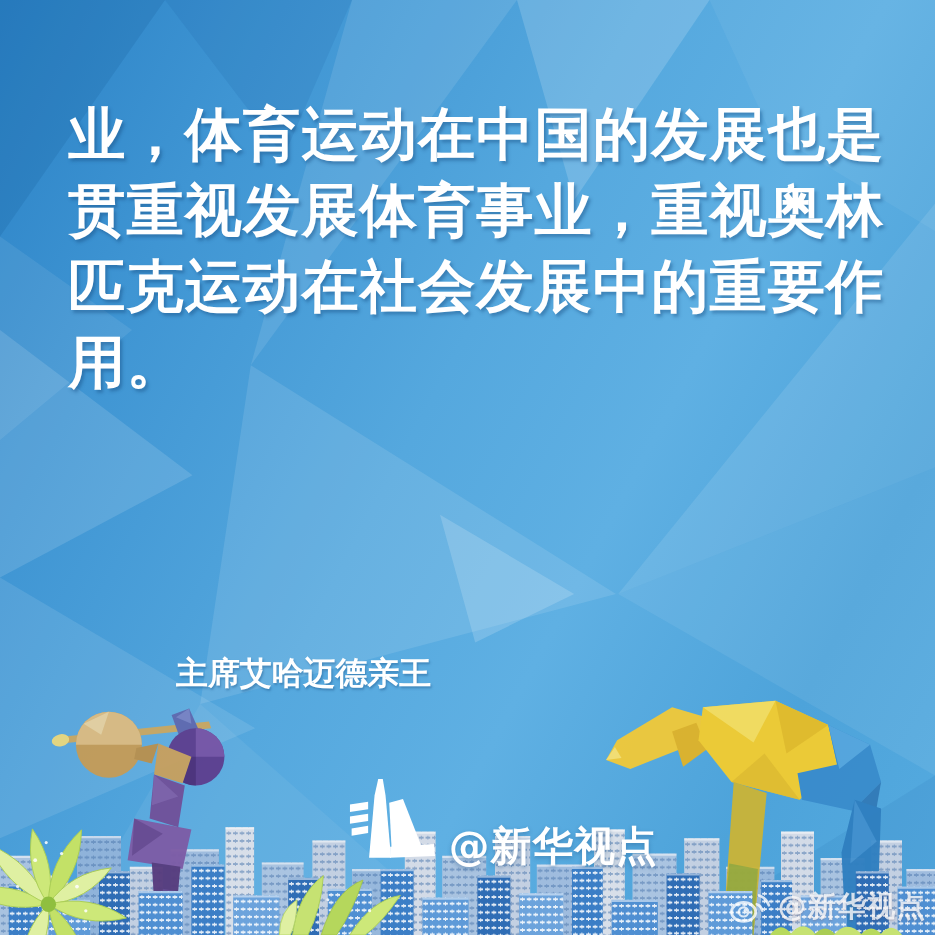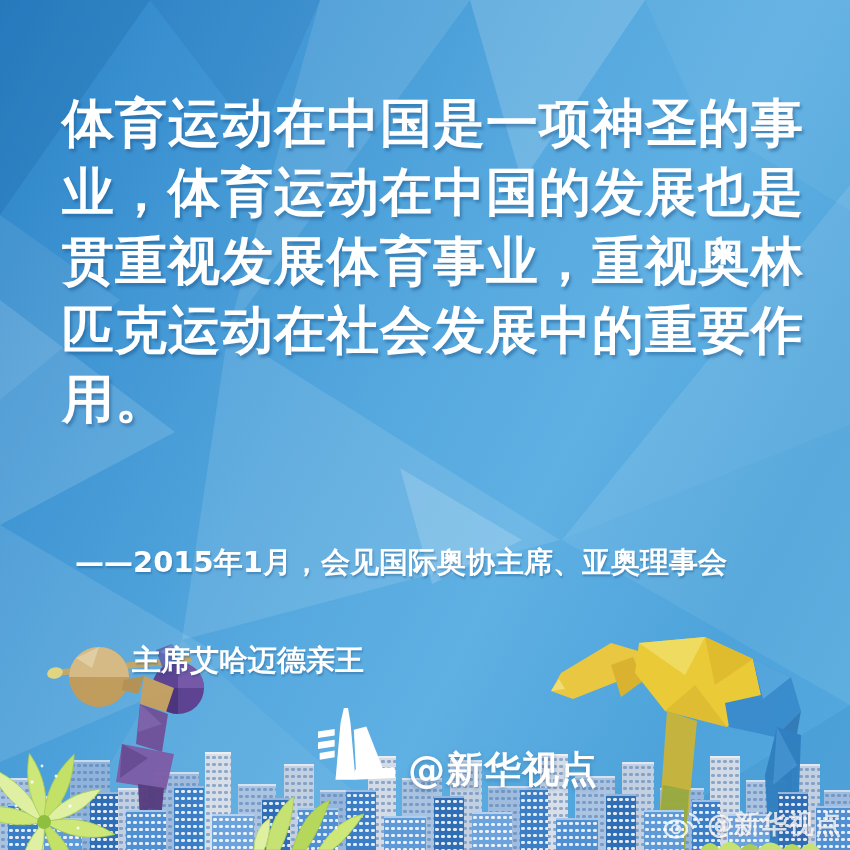--- a/index.html
+++ b/index.html
@@ -14,21 +14,21 @@
     color:#fff;font-family:"DejaVu Serif","Liberation Serif",serif;
     font-weight:700;font-size:52px;line-height:69px;letter-spacing:1px;
     text-shadow:2px 3px 3px rgba(22,74,126,.42);
   }
   .quote .q-line{white-space:nowrap;}
   .attribution{
     position:absolute;z-index:5;color:#fff;font-weight:700;font-size:29px;
     text-shadow:1px 2px 2px rgba(22,74,126,.38);white-space:nowrap;
   }
   .attr-1{left:75px;top:543px;}
-  .attr-2{left:132px;top:593px;margin-top:48px;}
+  .attr-2{left:160px;top:593px;}
   .skyline{position:absolute;left:0;bottom:0;width:850px;height:110px;}
   .skyline.back{z-index:2;}
   .skyline.front{z-index:4;}
   .bldg{position:absolute;bottom:0;background-repeat:repeat;}
   .figure{position:absolute;z-index:3;}
   .plants{position:absolute;z-index:5;}
   .logo{
     position:absolute;left:318px;top:700px;z-index:6;display:flex;align-items:flex-end;gap:10px;
     color:#fff;text-shadow:0 2px 4px rgba(40,90,140,.45);
   }
@@ -57,28 +57,26 @@
     <polygon points="228,332 560,540 182,640" fill="rgba(255,255,255,.11)"></polygon>
     <polygon points="850,185 562,540 850,425" fill="rgba(255,255,255,.10)"></polygon>
     <polygon points="562,540 850,425 850,705" fill="rgba(255,255,255,.07)"></polygon>
     <polygon points="0,525 232,662 0,762" fill="rgba(255,255,255,.10)"></polygon>
     <polygon points="400,468 522,540 432,584" fill="rgba(255,255,255,.17)"></polygon>
     <polygon points="850,705 618,850 850,850" fill="rgba(28,98,162,.10)"></polygon>
     <polygon points="182,640 420,850 60,850" fill="rgba(255,255,255,.06)"></polygon>
   </svg>
 
   <div class="quote">
-    <div class="q-line">体育运动在中国是一项神圣的事</div>
     <div class="q-line">业，体育运动在中国的发展也是</div>
     <div class="q-line">贯重视发展体育事业，重视奥林</div>
     <div class="q-line">匹克运动在社会发展中的重要作</div>
     <div class="q-line">用。</div>
   </div>
 
-  <div class="attribution attr-1">——2015年1月，会见国际奥协主席、亚奥理事会</div>
   <div class="attribution attr-2">主席艾哈迈德亲王</div>
 
   <div class="skyline back" id="skyline-back">
       <div class="bldg" style="left: 0px; width: 34px; height: 70px; background-color: rgb(169, 195, 224); background-image: radial-gradient(2.2px 1.4px, rgba(80, 122, 175, 0.55) 98%, transparent 100%); background-size: 6px 7px; border-top: 2px solid rgba(255, 255, 255, 0.5);"></div>
       <div class="bldg" style="left: 36px; width: 26px; height: 52px; background-color: rgb(207, 217, 230); background-image: radial-gradient(2.2px 1.4px, rgba(80, 122, 175, 0.55) 98%, transparent 100%); background-size: 6px 7px; border-top: 2px solid rgba(255, 255, 255, 0.5);"></div>
       <div class="bldg" style="left: 70px; width: 40px; height: 88px; background-color: rgb(143, 179, 218); background-image: radial-gradient(2.2px 1.4px, rgba(80, 122, 175, 0.55) 98%, transparent 100%); background-size: 6px 7px; border-top: 2px solid rgba(255, 255, 255, 0.5);"></div>
       <div class="bldg" style="left: 118px; width: 30px; height: 60px; background-color: rgb(195, 208, 226); background-image: radial-gradient(2.2px 1.4px, rgba(80, 122, 175, 0.55) 98%, transparent 100%); background-size: 6px 7px; border-top: 2px solid rgba(255, 255, 255, 0.5);"></div>
       <div class="bldg" style="left: 155px; width: 44px; height: 76px; background-color: rgb(159, 188, 222); background-image: radial-gradient(2.2px 1.4px, rgba(80, 122, 175, 0.55) 98%, transparent 100%); background-size: 6px 7px; border-top: 2px solid rgba(255, 255, 255, 0.5);"></div>
       <div class="bldg" style="left: 205px; width: 26px; height: 96px; background-color: rgb(216, 223, 233); background-image: radial-gradient(2.2px 1.4px, rgba(80, 122, 175, 0.55) 98%, transparent 100%); background-size: 6px 7px; border-top: 2px solid rgba(255, 255, 255, 0.5);"></div>
       <div class="bldg" style="left: 238px; width: 38px; height: 64px; background-color: rgb(170, 196, 225); background-image: radial-gradient(2.2px 1.4px, rgba(80, 122, 175, 0.55) 98%, transparent 100%); background-size: 6px 7px; border-top: 2px solid rgba(255, 255, 255, 0.5);"></div>

